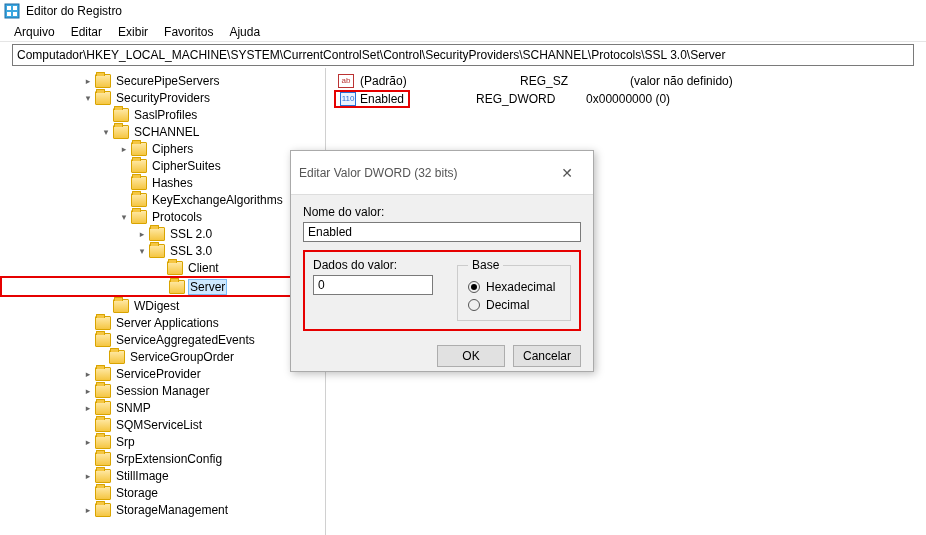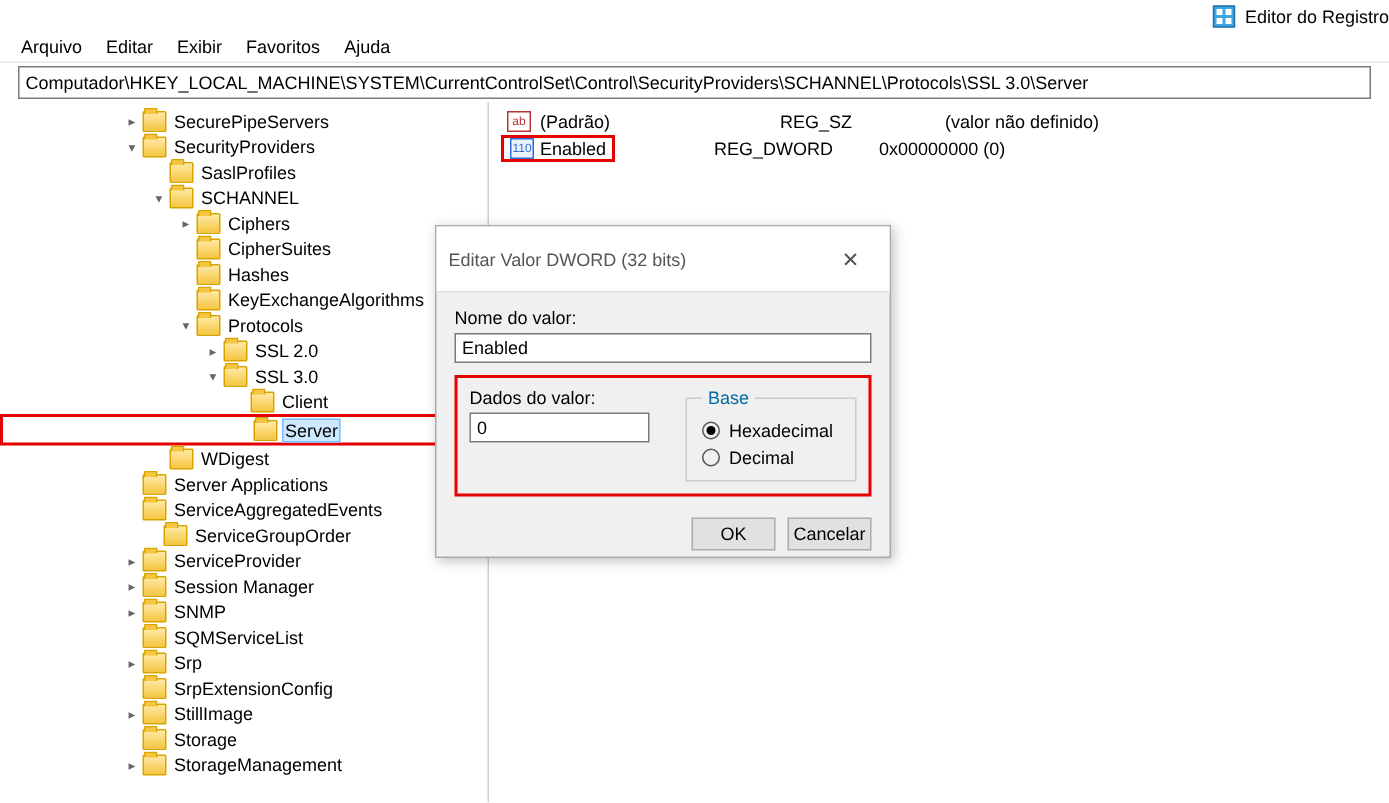--- a/index.html
+++ b/index.html
@@ -1,22 +1,22 @@
 <!DOCTYPE html>
 <html><head>
 <meta charset="utf-8">
 <style>
 * { box-sizing: border-box; margin: 0; padding: 0; font-family: "Segoe UI", Tahoma, sans-serif; font-size: 12px; }
 body { background: #fff; width: 926px; height: 535px; overflow: hidden; position: relative; }
 
-.titlebar { height: 22px; display: flex; align-items: center; padding-left: 4px; background: #fff; justify-content: flex-end; }
+.titlebar { height: 22px; display: flex; align-items: center; padding-left: 4px; background: #fff; }
 .titlebar .app-icon { width: 16px; height: 16px; margin-right: 6px; display: inline-flex; align-items: center; justify-content: center; }
 .titlebar .title-text { color: #000; }
 
-.menubar { height: 20px; display: flex; align-items: flex-start; padding-left: 6px; background: #fff; border-bottom: 1px solid #e5e5e5; }
+.menubar { height: 20px; display: flex; align-items: center; padding-left: 6px; background: #fff; border-bottom: 1px solid #e5e5e5; }
 .menubar .menu-item { padding: 2px 8px; color: #000; cursor: default; }
 
 .addressbar { height: 22px; border: 1px solid #7a7a7a; margin: 2px 12px; display: flex; align-items: center; padding: 0 4px; background: #fff; }
 
 .content { display: flex; height: calc(535px - 22px - 20px - 26px); }
 .tree { width: 326px; border-right: 1px solid #d0d0d0; overflow: hidden; padding-top: 4px; }
 .list { flex: 1; padding: 4px 8px; position: relative; }
 
 .tree-row { display: flex; align-items: center; height: 17px; white-space: nowrap; cursor: default; }
 .tree-row .expander { width: 12px; text-align: center; color: #666; font-size: 9px; }
@@ -36,26 +36,26 @@
 .dw-icon { border:1px solid #2a6fd6; background:#eaf2ff; font-size:8px; color:#2a6fd6; line-height:10px; padding:0 1px; }
 
 .dialog { position: absolute; left: 290px; top: 150px; width: 304px; background: #f0f0f0; border: 1px solid #aaa; box-shadow: 2px 2px 8px rgba(0,0,0,.25); }
 .dialog-title { height: 44px; display: flex; align-items: center; padding: 0 8px; color: #555; background: #fff; border-bottom: 1px solid #ddd; }
 .dialog-title .close { margin-left: auto; width: 36px; text-align: center; font-size: 14px; color: #555; }
 .dialog-body { padding: 10px 12px 4px; }
 .dlabel { color: #000; margin-bottom: 3px; }
 .dinput { width: 100%; height: 20px; border: 1px solid #7a7a7a; padding: 0 4px; background: #fff; }
 .drow { display: flex; gap: 24px; margin-top: 10px; }
 .fieldset { border: 1px solid #ccc; padding: 4px 10px 8px; }
-.fieldset legend { padding: 0 4px; color: #0369a1; }
+.fieldset legend { padding: 0 4px; color: #000000; }
 .radio-row { display: flex; align-items: center; gap: 6px; margin-top: 4px; }
 .radio { width: 12px; height: 12px; border: 1px solid #555; border-radius: 50%; display: inline-flex; align-items: center; justify-content: center; }
 .radio.checked::after { content:""; width:6px; height:6px; background:#000; border-radius:50%; }
 .dialog-buttons { display: flex; justify-content: flex-end; gap: 8px; margin-top: 14px; }
-.btn { width: 56px; height: 22px; border: 1px solid #adadad; background: #e1e1e1; text-align: center; line-height: 20px; cursor: default; }
+.btn { width: 68px; height: 22px; border: 1px solid #adadad; background: #e1e1e1; text-align: center; line-height: 20px; cursor: default; }
 .red-outline { border: 2px solid #e60000; }
 </style>
 </head>
 <body>
 
 <div class="titlebar">
   <span class="app-icon">
     <svg width="16" height="16">
         <rect x="1" y="1" width="14" height="14" fill="#3ba7e0" stroke="#1e6fa8"></rect>
         <rect x="3" y="3" width="4" height="4" fill="#fff"></rect>

